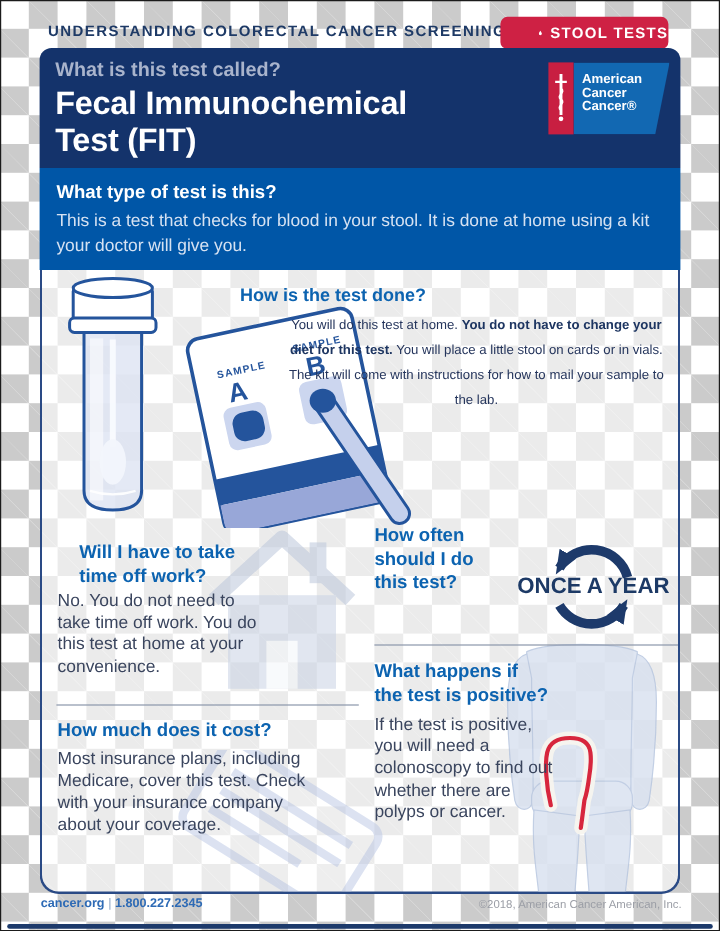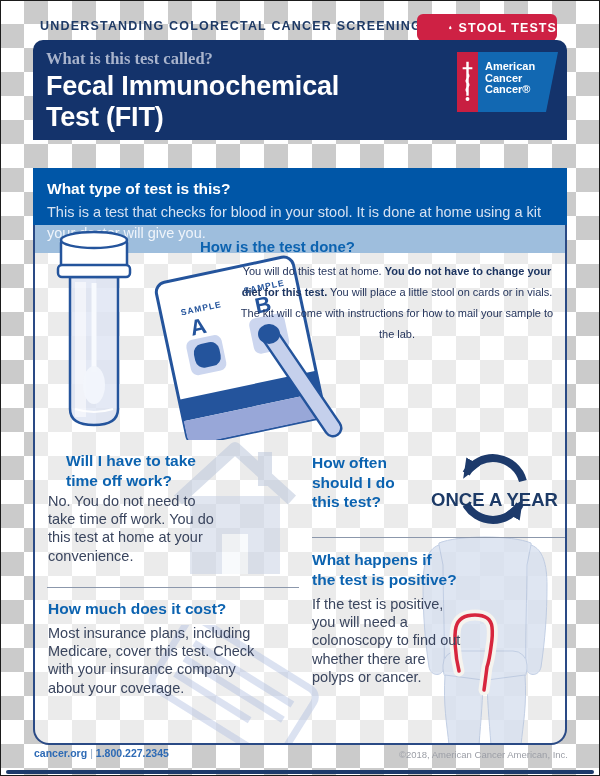--- a/index.html
+++ b/index.html
@@ -21,53 +21,53 @@
   }
   .badge{
     left:417px;top:14px;width:140px;height:27px;background:#ce2144;border-radius:6px;
     display:flex;align-items:center;justify-content:center;gap:7px;padding-left:32px;
   }
   .badge-label{color:#fff;font-size:12.5px;font-weight:bold;letter-spacing:1.1px;white-space:nowrap;}
   .header-card{
     left:33px;top:40px;width:534px;height:100px;background:#14336b;
     border-radius:10px 10px 0 0;
   }
-  .header-question{left:13px;top:9px;font-size:16.5px;font-weight:bold;color:#a9b4cc;font-family:Liberation Serif, serif;}
+  .header-question{left:13px;top:9px;font-size:16.5px;font-weight:bold;color:#a9b4cc;}
   .header-title{
     left:13px;top:31px;font-size:27px;line-height:31px;font-weight:bold;color:#ffffff;
     white-space:pre-line;letter-spacing:-0.2px;
   }
   .acs-logo{right:9px;top:12px;display:flex;height:60px;padding-left:19px;}
   .acs-red{width:21px;height:60px;background:#c81f41;display:flex;align-items:center;justify-content:center;}
   .acs-blue{
     width:80px;height:60px;background:#1268b2;color:#fff;
     clip-path:polygon(0 0,100% 0,85% 100%,0 100%);
     padding:9px 0 0 7px;font-size:11px;line-height:11.5px;font-weight:bold;
   }
   .type-section{
-    left:33px;top:140px;width:534px;height:85px;background:#0056a7;padding:12px 14px;margin-top:28px;
+    left:33px;top:140px;width:534px;height:85px;background:#0056a7;padding:12px 14px;
   }
   .type-heading{font-size:15.5px;font-weight:bold;color:#ffffff;}
   .type-body{margin-top:4px;font-size:14.5px;line-height:21px;color:#d6e2f2;width:508px;}
   .content-card{
     left:33px;top:225px;width:534px;height:520px;
     border:2px solid #2a4a85;border-top:none;border-radius:0 0 16px 16px;
     background:rgba(255,255,255,0.62);overflow:hidden;
   }
   .how-heading{left:165px;top:13px;font-size:15px;font-weight:bold;color:#0c63b0;}
   .how-paragraph{
     left:202px;top:36px;width:320px;text-align:center;
     font-size:11px;line-height:21px;color:#25355c;
   }
   .how-paragraph b{color:#1d3561;}
   .q-heading{font-size:15.5px;line-height:19.5px;font-weight:bold;color:#0c63b0;white-space:pre-line;}
   .q-body{font-size:14.5px;line-height:18.2px;color:#3a455e;}
   .divider{height:1px;background:#8b97ab;}
   .once-label{
-    font-size:18.5px;font-weight:bold;color:#1d3a66;text-align:center;white-space:nowrap;margin-top:12px;
+    font-size:18.5px;font-weight:bold;color:#1d3a66;text-align:center;white-space:nowrap;
   }
   .footer-left{left:34px;top:747px;font-size:10.5px;font-weight:bold;color:#2d6ab5;white-space:nowrap;}
   .footer-left .sep{color:#8fa6c5;font-weight:normal;padding:0 3px;}
   .footer-right{right:32px;top:749px;font-size:9.5px;color:#9b9ea6;white-space:nowrap;}
   .bottom-line{left:6px;top:770px;width:588px;height:4px;background:#1d3a6b;border-radius:2px;}
   .wm{opacity:0.55;}
 </style>
 </head>
 <body>
 
@@ -184,21 +184,21 @@
 
     <div class="abs q-heading" style="left:31px;top:226px">Will I have to take
 time off work?</div>
     <div class="abs q-body" style="left:13px;top:267px;width:178px">No. You do not need to take time off work. You do this test at home at your convenience.</div>
 
     <div class="abs divider" style="left:12px;top:362px;width:252px"></div>
 
     <div class="abs q-heading" style="left:13px;top:374px">How much does it cost?</div>
     <div class="abs q-body" style="left:13px;top:399px;width:224px">Most insurance plans, including Medicare, cover this test. Check with your insurance company about your coverage.</div>
 
-    <div class="abs q-heading" style="left:277px;top:228px">How often
+    <div class="abs q-heading" style="left:277px;top:212px">How often
 should I do
 this test?</div>
 
     <svg class="abs" style="left:413px;top:219px" width="90" height="90" viewBox="0 0 90 90">
       <defs>
         <marker id="ah" orient="auto" markerUnits="userSpaceOnUse" markerWidth="22" markerHeight="18" refX="14" refY="8">
           <path d="M0,0 L20,8 L0,16 Z" fill="#1d3a6b"></path>
         </marker>
       </defs>
       <path d="M74.9,37 A31,31 0 0 0 18.2,29.5" stroke="#1d3a6b" stroke-width="8" fill="none" marker-end="url(#ah)"></path>

